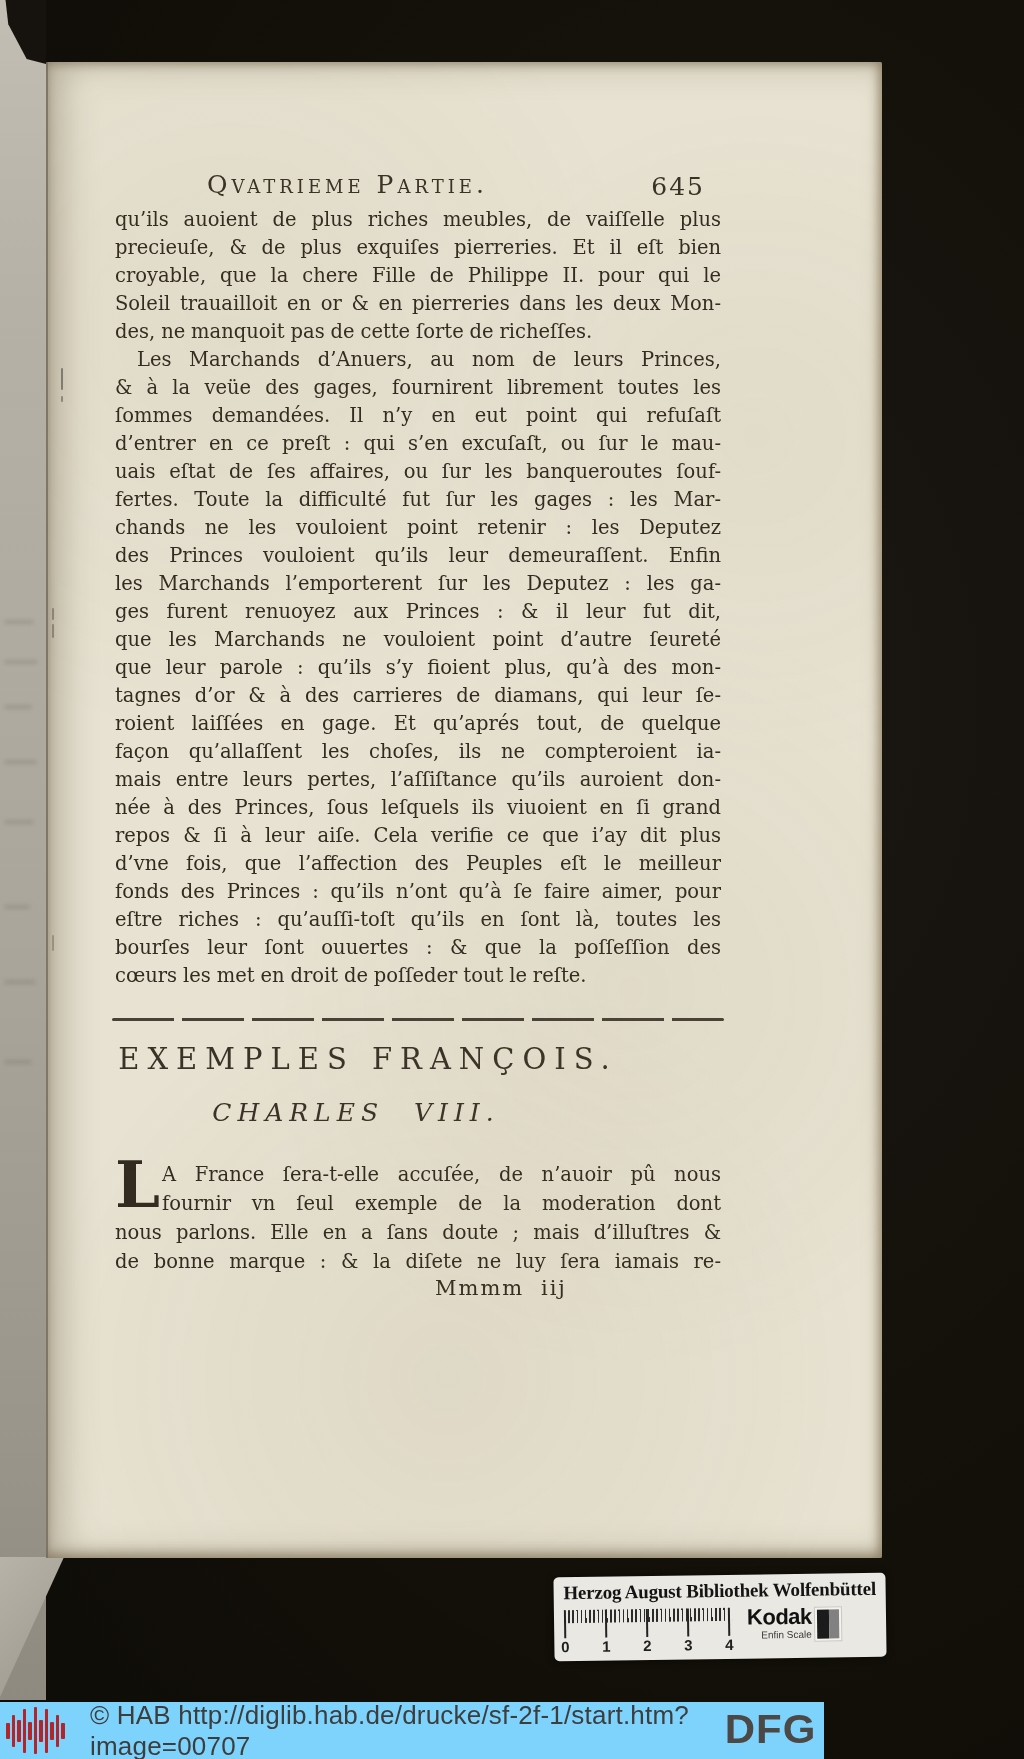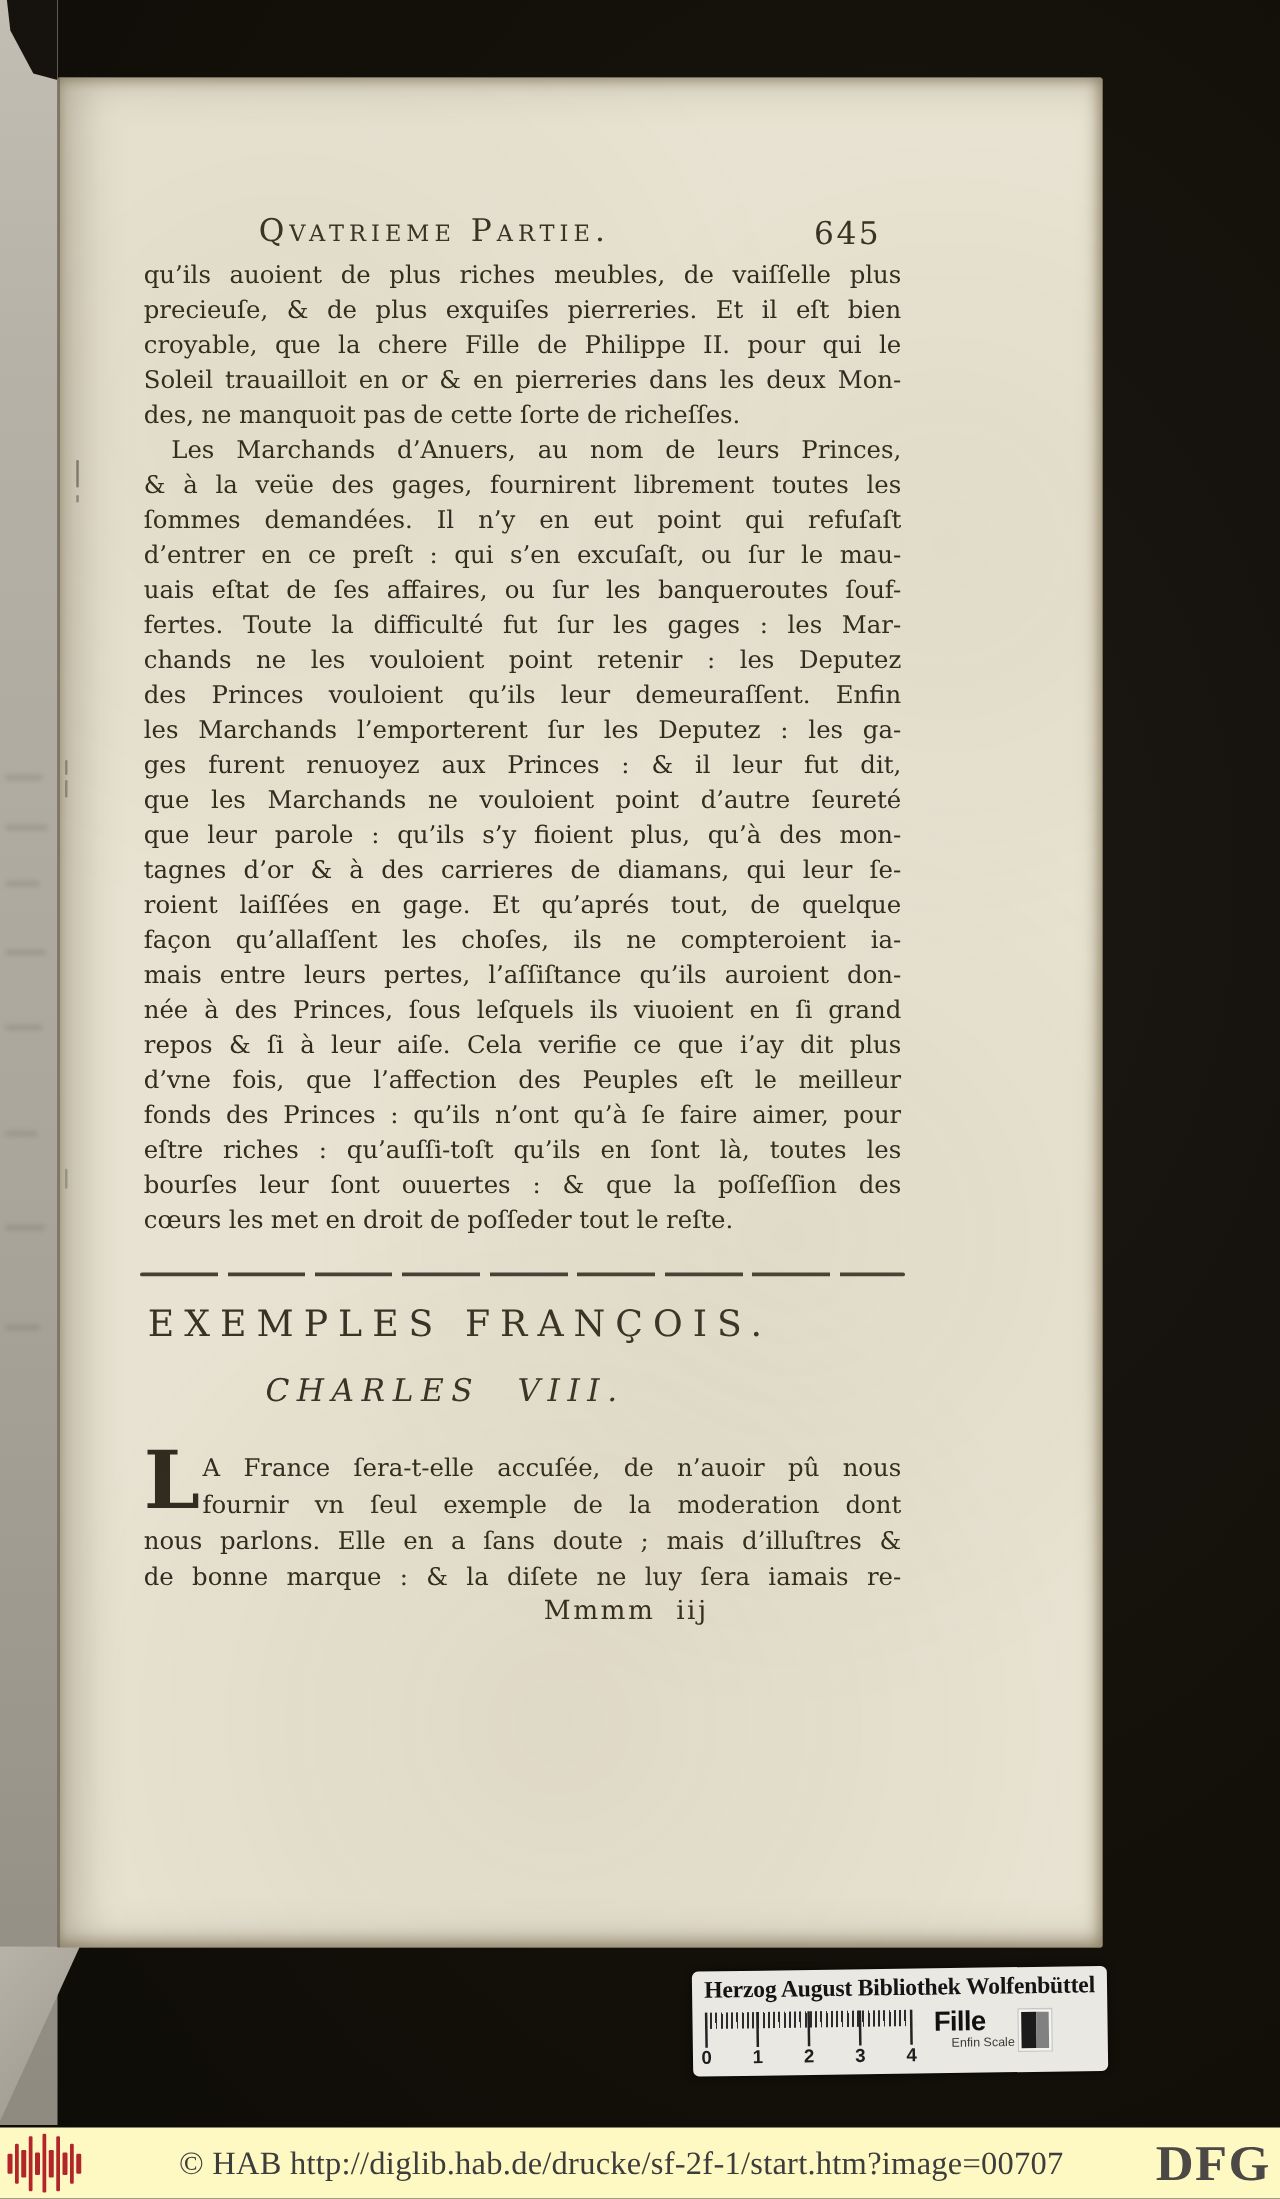--- a/index.html
+++ b/index.html
@@ -85,22 +85,22 @@
   .ruler-num:nth-of-type(4){left:126px;}
   .ruler-num:nth-of-type(5){left:167px;}
   .kodak-brand{position:absolute;left:193px;top:30px;font-size:22px;font-weight:700;
     letter-spacing:-0.5px;color:#111;}
   .kodak-sub{position:absolute;left:207px;top:55px;font-size:10px;color:#3a3a3a;}
   .gray-patch{position:absolute;left:260px;top:33px;width:28px;height:35px;
     background:#f4f3ef;border:1px solid #c9c7c2;display:flex;padding:2px;box-sizing:border-box;}
   .gray-patch .black{flex:1.1;background:#1b1b1b;}
   .gray-patch .gray{flex:1;background:#818181;}
   
-  .footer-bar{position:absolute;left:0;top:1702px;width:1024px;height:57px;
-    background:#fef9c3;font-family:Liberation Serif, serif;}
+  .footer-bar{position:absolute;left:0;top:1702px;width:824px;height:57px;
+    background:#7dd3fc;font-family:Liberation Sans, sans-serif;}
   .hab-logo{position:absolute;left:6px;top:4px;width:62px;height:49px;
     display:flex;align-items:center;gap:2px;}
   .hab-logo i{display:block;width:3.5px;background:#b2252b;border-radius:1px;}
   .hab-logo i:nth-child(1){height:16px;}
   .hab-logo i:nth-child(2){height:32px;}
   .hab-logo i:nth-child(3){height:22px;}
   .hab-logo i:nth-child(4){height:44px;}
   .hab-logo i:nth-child(5){height:18px;}
   .hab-logo i:nth-child(6){height:47px;}
   .hab-logo i:nth-child(7){height:22px;}
@@ -202,21 +202,21 @@
   <i class="ruler-major"></i>
   <i class="ruler-major"></i>
   <i class="ruler-major"></i>
   <i class="ruler-major"></i>
   <i class="ruler-major"></i>
   <b class="ruler-num">0</b>
   <b class="ruler-num">1</b>
   <b class="ruler-num">2</b>
   <b class="ruler-num">3</b>
   <b class="ruler-num">4</b>
-  <div class="kodak-brand">Fille</div>
+  <div class="kodak-brand">Kodak</div>
   <div class="kodak-sub">Enfin Scale</div>
   <div class="gray-patch">
     <span class="black"></span>
     <span class="gray"></span>
   </div>
 </div>
 
 <div class="footer-bar">
   <div class="hab-logo">
     <i></i>

